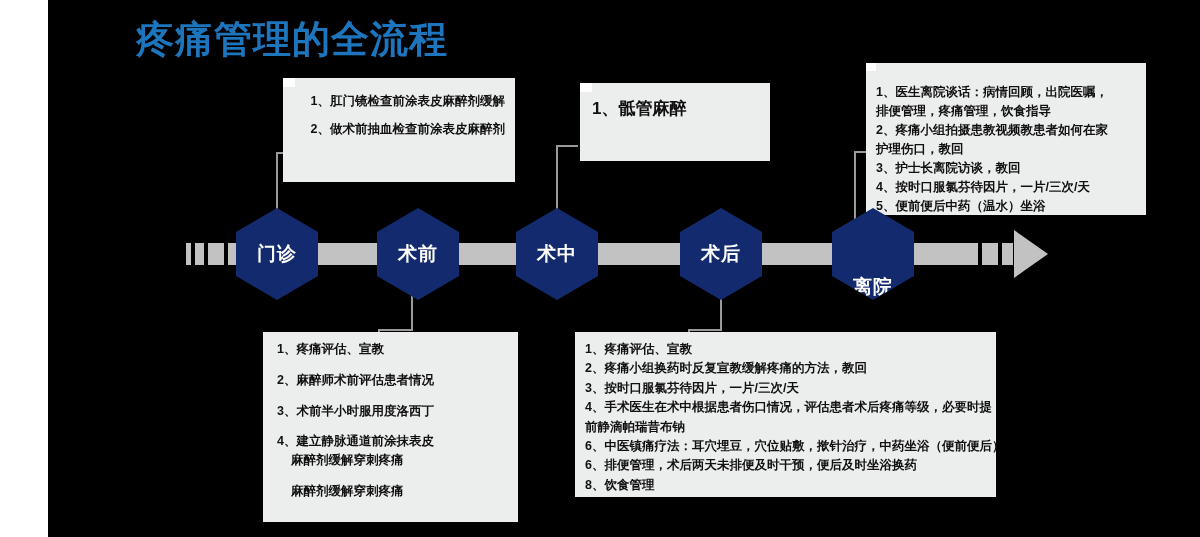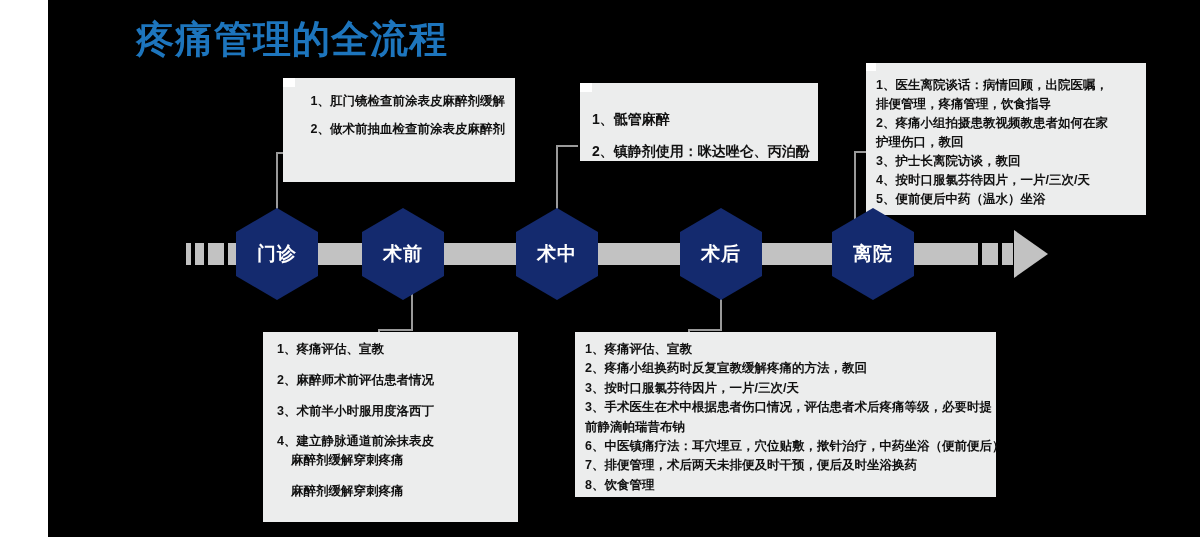--- a/index.html
+++ b/index.html
@@ -98,28 +98,27 @@
   <div class="conn h" style="left:640px; top:329px; width:34px;"></div>
   <div class="conn v" style="left:640px; top:329px; height:10px;"></div>
 
   <div class="box" style="left:235px; top:78px; width:232px; height:104px; padding:14px 10px 10px 14px; font-size:12.5px;text-align:right;">
     <div class="notch" style="left:0; top:0; width:12px; height:9px;"></div>
     <div class="ln">1、肛门镜检查前涂表皮麻醉剂缓解</div>
     <div class="ln" style="height:10px;"></div>
     <div class="ln">2、做术前抽血检查前涂表皮麻醉剂</div>
   </div>
 
-  <div class="box" style="left:532px; top:83px; width:238px; height:78px; padding:26px 10px 10px 12px; font-size:14px;">
+  <div class="box" style="left:532px; top:83px; width:190px; height:78px; padding:14px 10px 10px 12px; font-size:17px;">
     <div class="notch" style="left:0; top:0; width:12px; height:9px;"></div>
     <div class="ln">1、骶管麻醉</div>
     <div class="ln" style="height:12px;"></div>
-    <div class="ln">2、镇静剂使用：咪达唑仑、丙泊酚</div>
   </div>
 
-  <div class="box" style="left:818px; top:63px; width:280px; height:152px; padding:13px 8px 8px 10px; font-size:12.5px; line-height:1.52;">
+  <div class="box" style="left:818px; top:63px; width:280px; height:152px; padding:20px 8px 8px 10px; font-size:12.5px; line-height:1.52;">
     <div class="notch" style="left:0; top:0; width:10px; height:8px;"></div>
     <div class="ln">1、医生离院谈话：病情回顾，出院医嘱，</div>
     <div class="ln">排便管理，疼痛管理，饮食指导</div>
     <div class="ln">2、疼痛小组拍摄患教视频教患者如何在家</div>
     <div class="ln">护理伤口，教回</div>
     <div class="ln">3、护士长离院访谈，教回</div>
     <div class="ln">4、按时口服氯芬待因片，一片/三次/天</div>
     <div class="ln">5、便前便后中药（温水）坐浴</div>
   </div>
 
@@ -133,36 +132,36 @@
     <div class="ln">4、建立静脉通道前涂抹表皮</div>
     <div class="ln">    麻醉剂缓解穿刺疼痛</div>
     <div class="ln" style="height:12px;"></div>
     <div class="ln">    麻醉剂缓解穿刺疼痛</div>
   </div>
 
   <div class="box" style="left:527px; top:332px; width:421px; height:165px; padding:8px 6px 6px 10px; font-size:12.5px; line-height:1.55;">
     <div class="ln">1、疼痛评估、宣教</div>
     <div class="ln">2、疼痛小组换药时反复宣教缓解疼痛的方法，教回</div>
     <div class="ln">3、按时口服氯芬待因片，一片/三次/天</div>
-    <div class="ln">3、手术医生在术中根据患者伤口情况，评估患者术后疼痛等级，必要时提</div>
+    <div class="ln">4、手术医生在术中根据患者伤口情况，评估患者术后疼痛等级，必要时提</div>
     <div class="ln">前静滴帕瑞昔布钠</div>
     <div class="ln">6、中医镇痛疗法：耳穴埋豆，穴位贴敷，揿针治疗，中药坐浴（便前便后）</div>
-    <div class="ln">7、排便管理，术后两天未排便及时干预，便后及时坐浴换药</div>
+    <div class="ln">6、排便管理，术后两天未排便及时干预，便后及时坐浴换药</div>
     <div class="ln">8、饮食管理</div>
   </div>
 
   <div class="hex" style="left:188px; top:208px;">
     <span>门诊</span>
   </div>
-  <div class="hex" style="left:314px; top:208px;">
+  <div class="hex" style="left:329px; top:208px;">
     <span>术前</span>
   </div>
   <div class="hex" style="left:632px; top:208px;">
     <span>术后</span>
   </div>
   <div class="hex" style="left:468px; top:208px;">
     <span>术中</span>
   </div>
-  <div class="hex" style="left:784px; top:208px;">
+  <div class="hex" style="left:784px; top:208px;align-items:flex-end;">
     <span>离院</span>
   </div>
 
 </div>
 
 </body></html>

